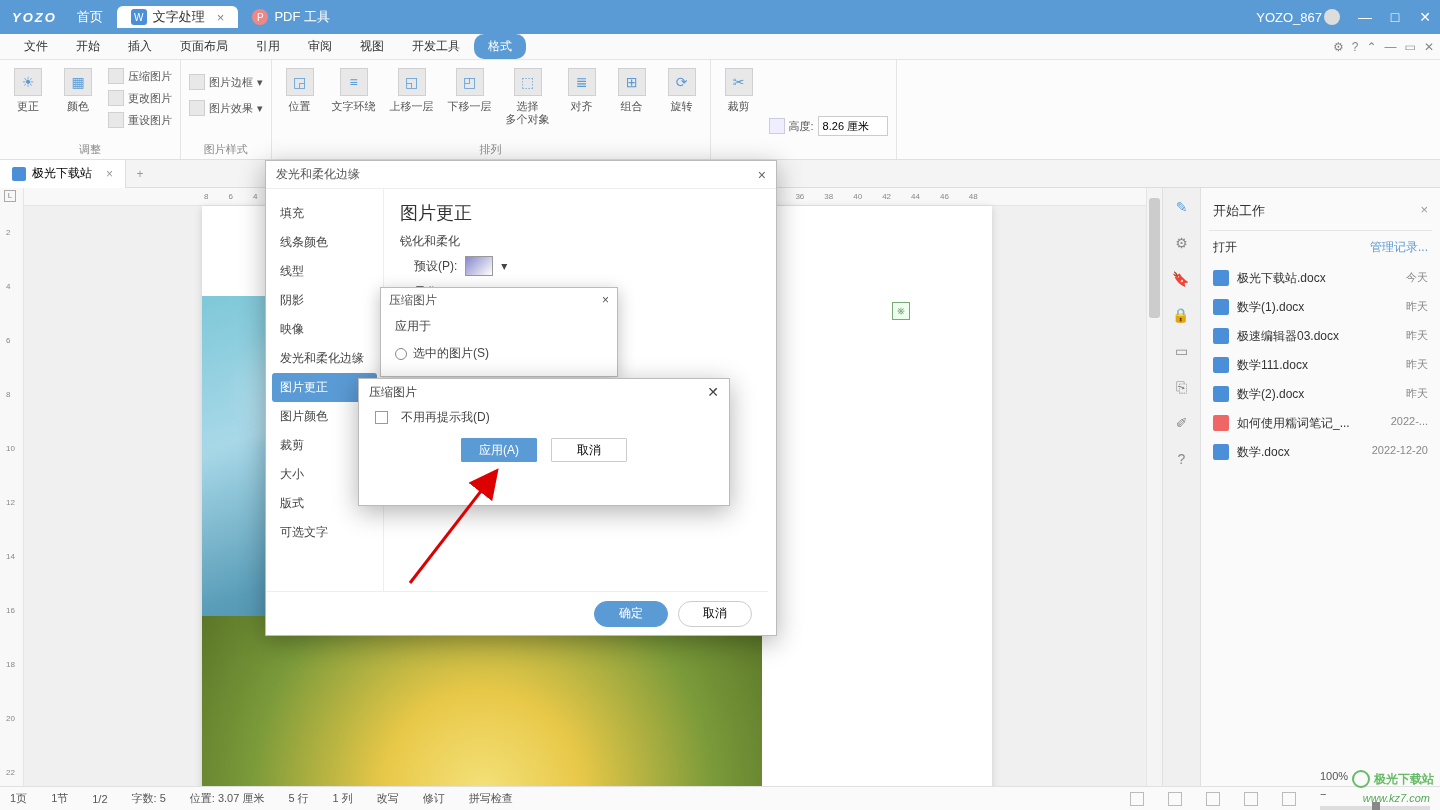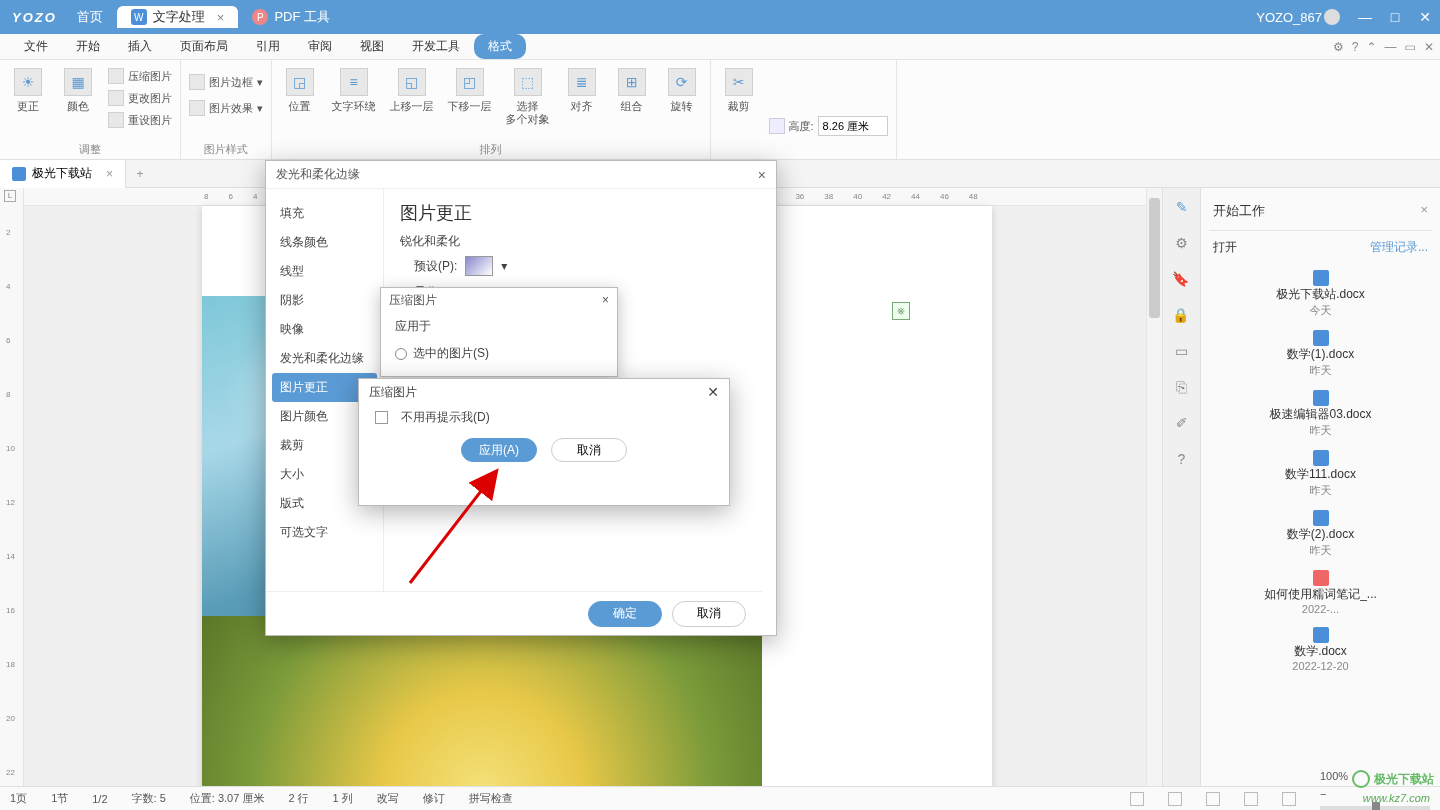--- a/index.html
+++ b/index.html
@@ -64,21 +64,21 @@
 
 .rightpanel { width:278px; background:#fafafa; border-left:1px solid #e0e0e0; display:flex; }
 .rp-tabs { width:38px; background:#f0f0f0; border-right:1px solid #e0e0e0; display:flex; flex-direction:column; padding-top:8px; gap:14px; align-items:center; color:#888; font-size:14px;}
 .rp-tabs .rpt { width:22px; height:22px; display:flex; align-items:center; justify-content:center; cursor:pointer;}
 .rp-tabs .rpt.active { color:#5b9bd5;}
 .rp-body { flex:1; padding:10px 8px; font-size:12px;}
 .rp-title { font-size:13px; color:#333; padding:4px 0 10px 4px; border-bottom:1px solid #e5e5e5; position:relative;}
 .rp-title .rpx { position:absolute; right:4px; top:4px; color:#999;}
 .rp-sub { display:flex; justify-content:space-between; padding:8px 4px; color:#333;}
 .rp-sub a { color:#5b9bd5; text-decoration:none;}
-.flist .frow { display:flex; align-items:center; padding:6px 4px; flex-direction:column;}
+.flist .frow { display:flex; padding:6px 4px; gap:8px;}
 .flist .fic { width:16px; height:16px; background:#4a8fd8; border-radius:2px; flex-shrink:0;}
 .flist .fic.pdf { background:#e66;}
 .flist .fname { flex:1; color:#333; overflow:hidden; text-overflow:ellipsis; white-space:nowrap;}
 .flist .fdate { color:#888; font-size:11px;}
 
 
 .statusbar { position:absolute; bottom:0; left:0; right:0; height:24px; background:#fafafa; border-top:1px solid #e0e0e0; display:flex; align-items:center; font-size:11px; color:#555; padding:0 10px; gap:24px;}
 .statusbar .sspace { flex:1;}
 .statusbar .sic { width:14px; height:14px; border:1px solid #bbb; display:inline-block;}
 .zoom { display:flex; align-items:flex-start; gap:6px;flex-direction:column;}
@@ -90,41 +90,41 @@
 .dlg1 .dtitle { height:28px; background:#fff; border-bottom:1px solid #eee; display:flex; align-items:center; padding:0 10px; font-size:12px; color:#555;}
 .dlg1 .dtitle .dx { margin-left:auto; font-size:14px; color:#666;}
 .dlg1 .dbody { position:absolute; top:28px; bottom:44px; left:0; right:0; display:flex;}
 .dlg1 .dside { width:118px; border-right:1px solid #eee; padding-top:10px;}
 .dlg1 .dside .di { padding:6px 14px; font-size:12px; color:#444; cursor:pointer;}
 .dlg1 .dside .di.active { background:#5b9bd5; color:#fff; border-radius:3px; margin:0 6px; padding:6px 8px;}
 .dlg1 .dmain { flex:1; padding:12px 16px; font-size:12px; color:#444;}
 .dlg1 .dmain h3 { font-size:18px; font-weight:normal; font-family:"SimSun",serif; color:#333; margin-bottom:8px;}
 .dlg1 .dmain .drow { display:flex; align-items:center; gap:8px; padding:4px 0;}
 .dlg1 .presetbox { width:28px; height:20px; border:1px solid #999; background:linear-gradient(135deg,#88c,#fff);}
-.dlg1 .dfoot { position:absolute; bottom:0; left:0; right:14px; height:44px; display:flex; align-items:center; justify-content:flex-end; gap:10px; padding:0 16px; border-top:1px solid #eee;}
+.dlg1 .dfoot { position:absolute; bottom:0; left:0; right:8px; height:44px; display:flex; align-items:center; justify-content:flex-end; gap:10px; padding:0 16px; border-top:1px solid #eee;}
 .dlg1 .dfoot button { width:74px; height:26px; border-radius:13px; border:1px solid #ccc; background:#fff; font-size:12px; cursor:pointer;}
 .dlg1 .dfoot button.primary { background:#5b9bd5; color:#fff; border-color:#5b9bd5;}
 
 
 .dlg2 { position:absolute; left:380px; top:287px; width:238px; height:90px; background:#fff; border:1px solid #bbb; box-shadow:0 4px 16px rgba(0,0,0,.25); z-index:30;}
 .dlg2 .dtitle { height:24px; display:flex; align-items:center; padding:0 8px; font-size:12px; color:#555;}
 .dlg2 .dtitle .dx { margin-left:auto;}
 .dlg2 .dbody2 { padding:6px 14px 0 14px; font-size:12px; color:#444;}
 .dlg2 .radio { display:flex; align-items:center; gap:6px; padding-top:10px;}
 .dlg2 .radio .rdot { width:12px; height:12px; border:1px solid #888; border-radius:50%;}
 
 
 .dlg3 { position:absolute; left:358px; top:378px; width:372px; height:128px; background:#fff; border:1px solid #bbb; box-shadow:0 6px 24px rgba(0,0,0,.3); z-index:40;}
 .dlg3 .dtitle { height:26px; display:flex; align-items:center; padding:0 10px; font-size:12px; color:#444;}
 .dlg3 .dtitle .dx { margin-left:auto; font-size:14px;}
 .dlg3 .msg { padding:10px 16px 6px 16px; font-size:12px; color:#444;}
 .dlg3 .chk { padding:4px 16px; font-size:12px; color:#444; display:flex; align-items:center; gap:13px;}
 .dlg3 .chk .cbox { width:13px; height:13px; border:1px solid #999;}
 .dlg3 .btnrow { display:flex; justify-content:center; gap:14px; padding-top:8px;}
-.dlg3 .btnrow button { width:76px; height:24px; border-radius:12px; border:1px solid #ccc; background:#fff; font-size:12px; cursor:pointer;}
+.dlg3 .btnrow button { width:76px; height:24px; border-radius:1px; border:1px solid #ccc; background:#fff; font-size:12px; cursor:pointer;}
 .dlg3 .btnrow button.primary { background:#5b9bd5; color:#fff; border-color:#5b9bd5;}
 
 
 .arrow { position:absolute; left:400px; top:448px; width:120px; height:140px; z-index:50; pointer-events:none;}
 
 
 .watermark { position:absolute; right:6px; bottom:22px; font-size:12px; color:#6b6; display:flex; align-items:center; gap:4px; z-index:60; font-weight:bold;}
 .watermark .wic { width:18px; height:18px; border:2px solid #6b6; border-radius:50%;}
 .sitetag { position:absolute; right:10px; bottom:6px; font-size:11px; color:#5a5; z-index:60; font-style:italic;}
 
@@ -487,21 +487,21 @@
   <span>极光下载站</span>
 </div>
 <div class="sitetag">www.kz7.com</div>
 
 <div class="statusbar">
   <span>1页</span>
   <span>1节</span>
   <span>1/2</span>
   <span><span>字数:</span> <span>5</span></span>
   <span><span>位置:</span> <span>3.07 厘米</span></span>
-  <span>2 行</span>
+  <span>5 行</span>
   <span>1 列</span>
   <span>改写</span>
   <span>修订</span>
   <span>拼写检查</span>
   <span class="sspace"></span>
   <span class="sic"></span>
   <span class="sic"></span>
   <span class="sic"></span>
   <span class="sic"></span>
   <span class="sic"></span>

